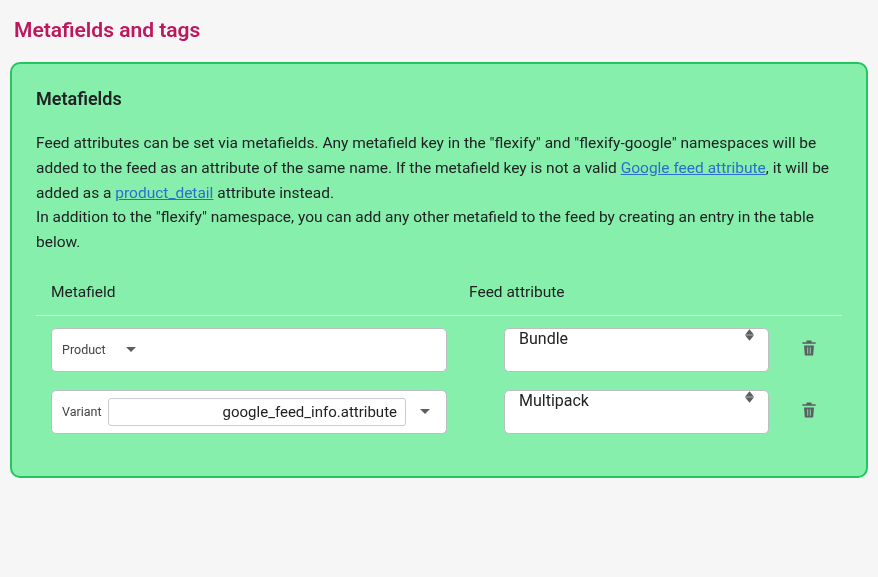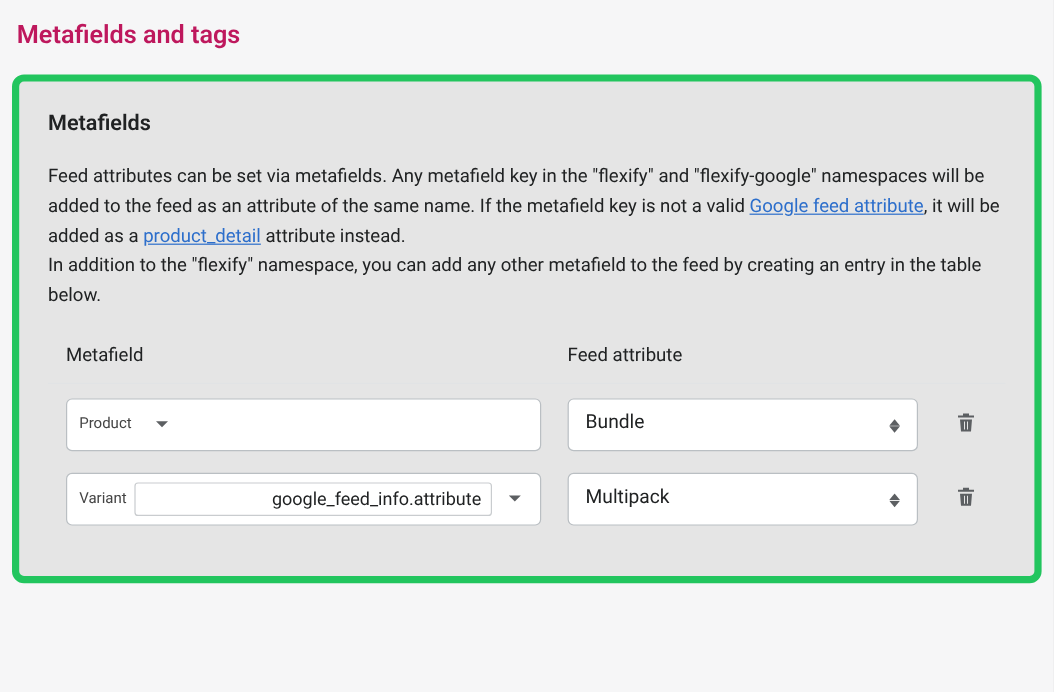--- a/index.html
+++ b/index.html
@@ -15,22 +15,22 @@
       padding: 10px;
       width: 878px;
     }
     .page-title {
       font-size: 21px;
       font-weight: 600;
       padding: 8px 4px 20px 4px;
       color: #be185d;
     }
     .card {
-      background: #e5e5e5;
-      border: 6px solid #22c55e;
+      background: #86efac;
+      border: 2px solid #22c55e;
       border-radius: 10px;
       padding: 24px 24px 24px 24px;
     }
     .card-title {
       font-size: 18px;
       font-weight: 600;
       margin-bottom: 22px;
     }
     .card-desc {
       font-size: 15.5px;
@@ -111,27 +111,28 @@
       width: 22px;
       display: flex;
       justify-content: center;
     }
     .caret-down svg {
       width: 12px;
       height: 12px;
     }
     .attribute-box {
       display: flex;
-      align-items: flex-end;
+      align-items: flex-start;
       border: 1px solid #babfc3;
       border-radius: 5px;
       height: 44px;
-      padding: 14px 14px;
+      padding: 0 14px;
       background: #fff;
       justify-content: space-between;
+      margin-left: 35px;
     }
     .attribute-label {
       font-size: 16px;
       color: #202223;
     }
     .sort-arrows {
       color: #5c5f62;
       display: flex;
       flex-direction: column;
       line-height: 0;

